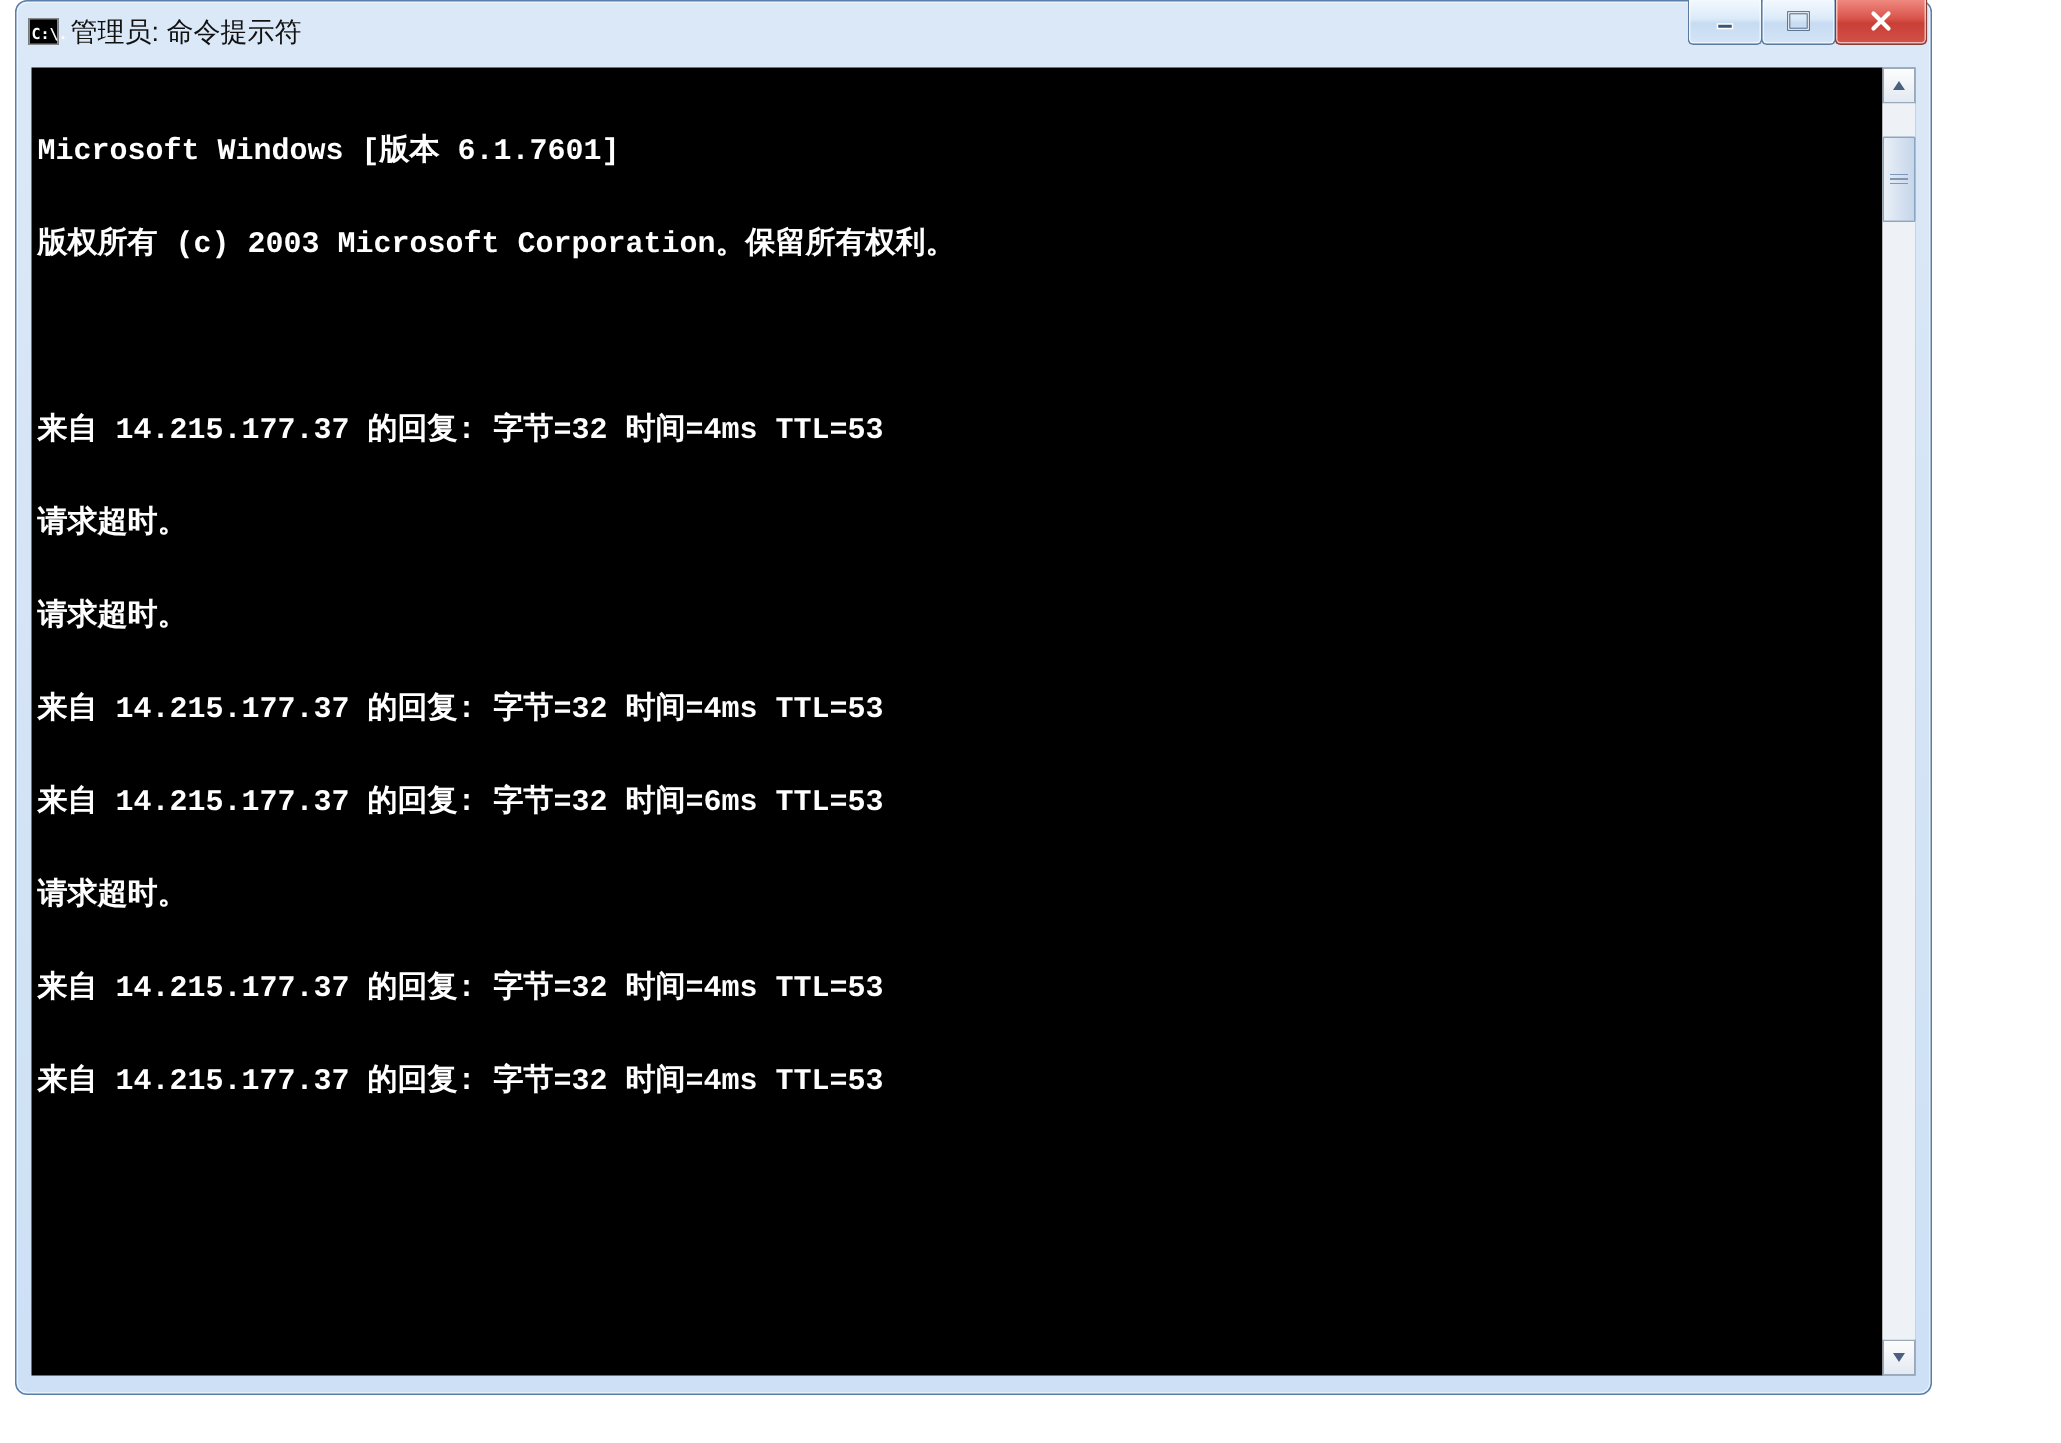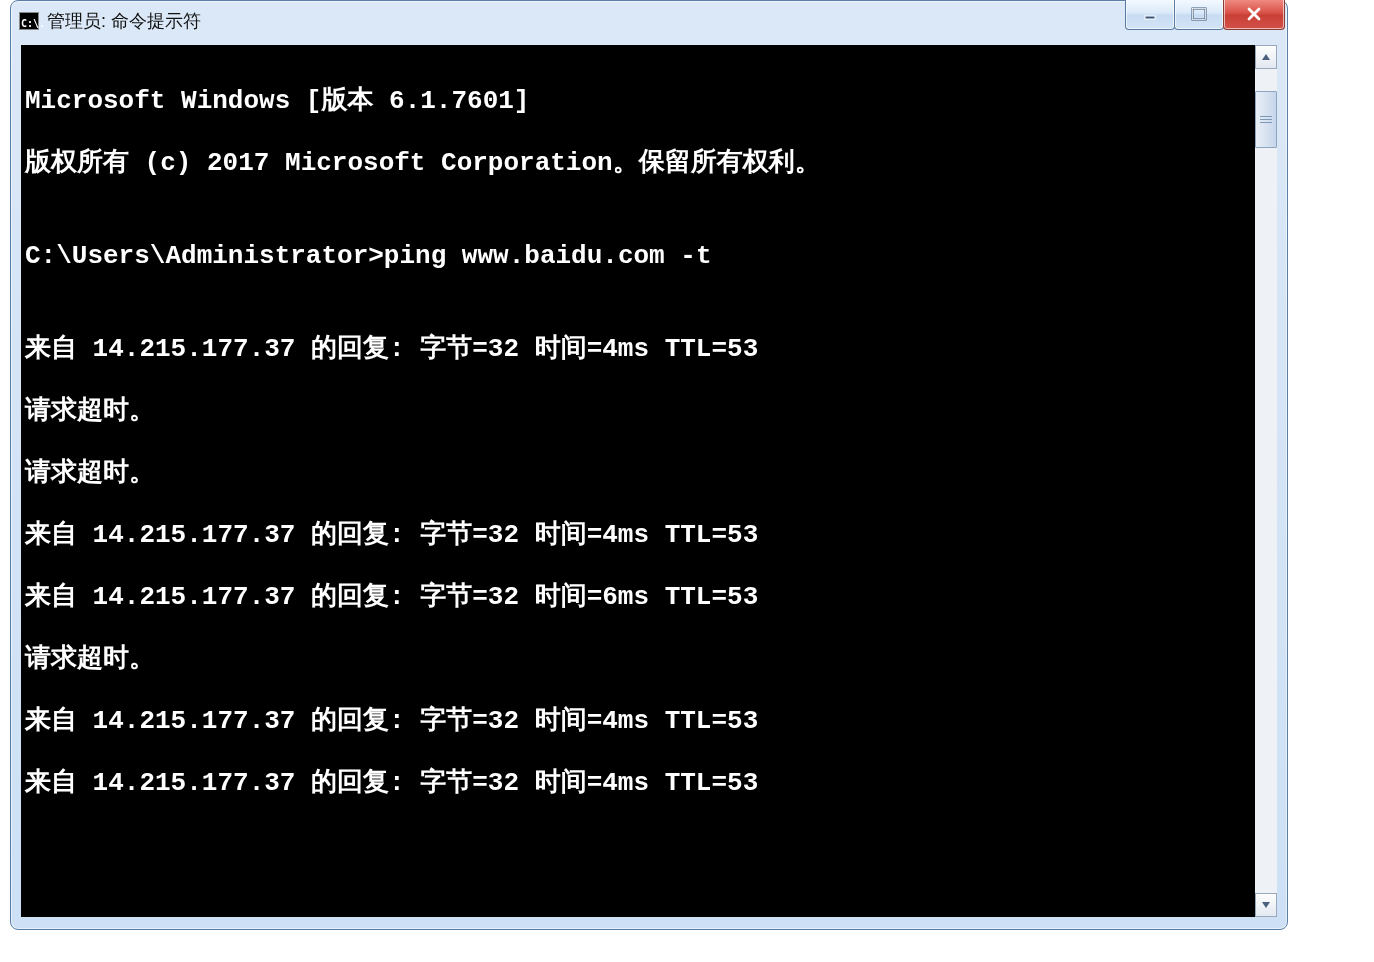--- a/index.html
+++ b/index.html
@@ -87,21 +87,21 @@
     top: 44px;
     bottom: 12px;
     background: #000;
     display: flex;
   }
   .console {
     flex: 1;
     position: relative;
     overflow: hidden;
     font-family: "NSimSun", "SimSun", "MS Gothic", Consolas, "Courier New", monospace;
-    font-size: 26px;
+    font-size: 20px;
     line-height: 31px;
     color: #ffffff;
     white-space: pre;
     padding: 10px 0 0 4px;
     font-weight: bold;
   }
   .console .line { white-space: pre; }
   .scrollbar {
     width: 22px;
     background: #f0f0f0;
@@ -162,23 +162,22 @@
         <svg width="16" height="14" viewBox="0 0 16 14">
           <path d="M3 2 L13 12 M13 2 L3 12" stroke="#fff" stroke-width="2.8" stroke-linecap="round"></path>
         </svg>
       </div>
     </div>
   </div>
 
   <div class="client-area">
     <div class="console">
 <div class="line">Microsoft Windows [版本 6.1.7601]</div>
-<div class="line">版权所有 (c) 2017 Microsoft Corporation。保留所有权利。</div>
+<div class="line">版权所有 (c) 2003 Microsoft Corporation。保留所有权利。</div>
 <div class="line"></div>
-<div class="line">C:\Users\Administrator&gt;ping www.baidu.com -t</div>
 <div class="line"></div>
 <div class="line">来自 14.215.177.37 的回复: 字节=32 时间=4ms TTL=53</div>
 <div class="line">请求超时。</div>
 <div class="line">请求超时。</div>
 <div class="line">来自 14.215.177.37 的回复: 字节=32 时间=4ms TTL=53</div>
 <div class="line">来自 14.215.177.37 的回复: 字节=32 时间=6ms TTL=53</div>
 <div class="line">请求超时。</div>
 <div class="line">来自 14.215.177.37 的回复: 字节=32 时间=4ms TTL=53</div>
 <div class="line">来自 14.215.177.37 的回复: 字节=32 时间=4ms TTL=53</div>
 

